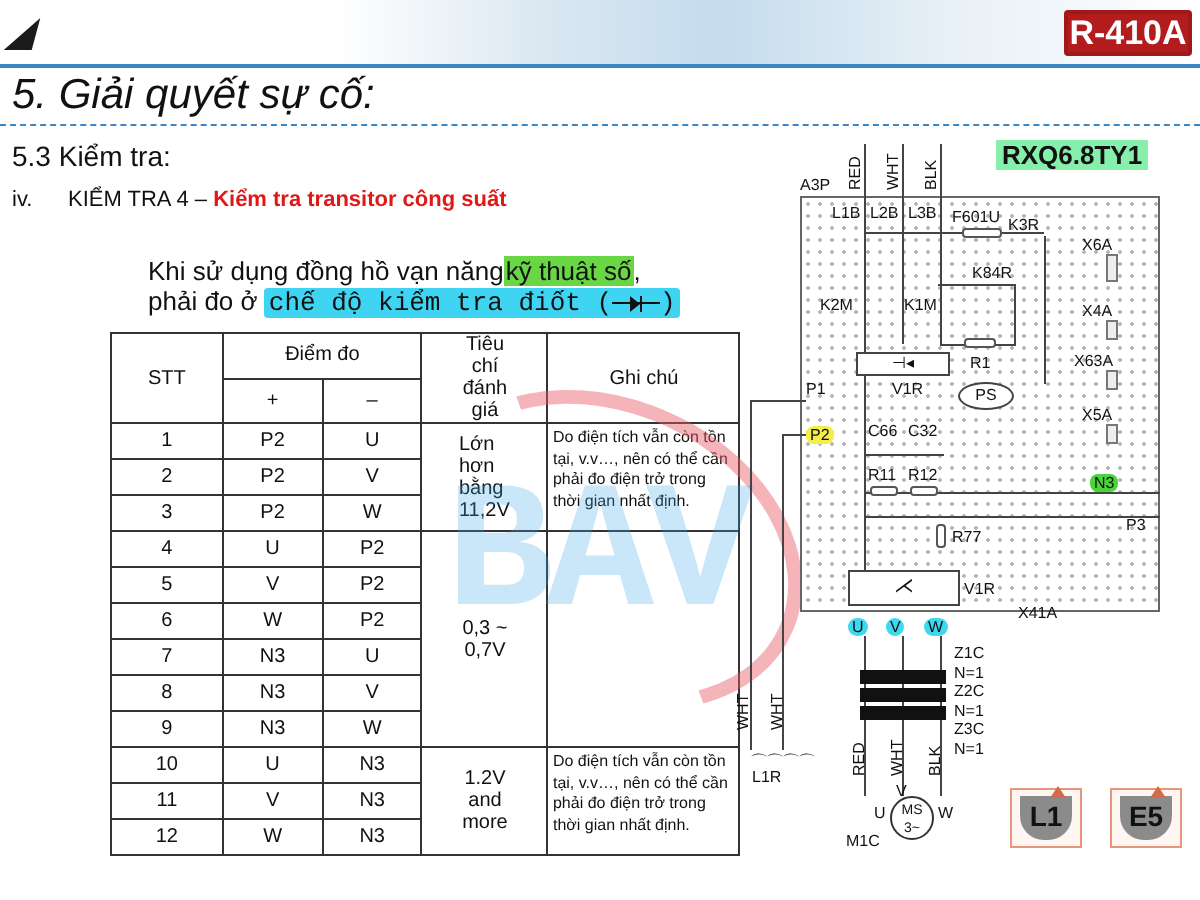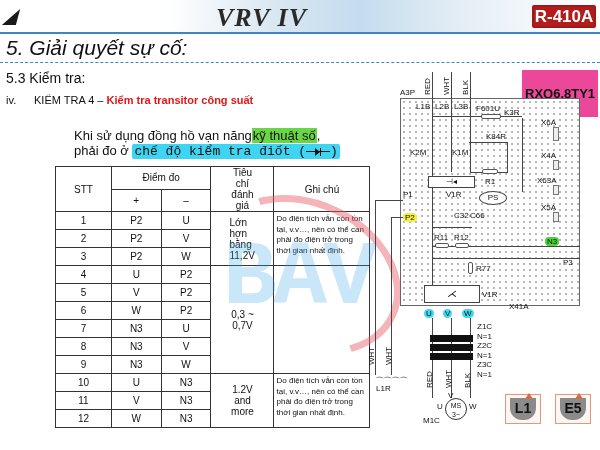--- a/index.html
+++ b/index.html
@@ -35,21 +35,21 @@
   table.spec td, table.spec th { border: 1px solid #333; text-align: center; font-weight: normal; padding: 0 18px; height: 18px; }
   table.spec th { font-size: 10px; }
   .c-stt { width: 27px; } .c-p { width: 25px; } .c-m { width: 26px; } .c-crit { width: 63px; } .c-note { width: 96px; }
   .note-cell { text-align: left !important; font-size: 8px; line-height: 10.5px; vertical-align: top; padding: 2px 2px !important; }
   .crit-left { text-align: left !important; }
 
   .watermark { position: absolute; left: 215px; top: 220px; width: 190px; height: 130px; pointer-events: none; }
   .wm-text { position: absolute; left: 8px; top: 8px; font-size: 90px; font-weight: bold; color: rgba(60,170,230,0.28); letter-spacing: -4px; font-family: Liberation Mono, monospace; }
   .wm-arc { position: absolute; left: -10px; top: -20px; width: 200px; height: 150px; border-radius: 50%; border: 7px solid transparent; border-top-color: rgba(230,90,100,0.45); border-right-color: rgba(230,90,100,0.45); transform: rotate(25deg); }
 
-  .model { position: absolute; left: 498px; top: 70px; background: #ec4899; font-weight: bold; font-size: 13px; padding: 16px 3px; margin-left: 24px; }
+  .model { position: absolute; left: 498px; top: 70px; background: #86efac; font-weight: bold; font-size: 13px; padding: 0 3px; }
   .board { position: absolute; left: 400px; top: 98px; width: 180px; height: 208px; border: 1px solid #666;
     background-color: #fff; background-image: radial-gradient(#b8b8b8 0.8px, transparent 0.9px); background-size: 6px 6px; }
   .lbl { position: absolute; font-size: 8px; color: #111; white-space: nowrap; }
   .vlbl { position: absolute; font-size: 8px; transform: rotate(-90deg); transform-origin: left top; white-space: nowrap; }
   .wire-v { position: absolute; width: 1px; background: #444; }
   .wire-h { position: absolute; height: 1px; background: #444; }
   .box { position: absolute; border: 1px solid #444; background: #fff; }
   .resistor { position: absolute; height: 5px; border: 1px solid #555; background: #fff; border-radius: 2px; }
   .tag-yellow { background: #f3ee48; border-radius: 4px; padding: 0 2px; }
   .tag-green { background: #49d43a; border-radius: 4px; padding: 0 2px; }
@@ -62,21 +62,20 @@
   .nav-glyph span { color: #111; font-size: 14px; }
   .nav-arrow { position: absolute; right: 3px; top: -5px; width: 0; height: 0; border-left: 4px solid transparent; border-right: 4px solid transparent; border-bottom: 6px solid #d36b4a; }
 </style>
 </head>
 <body>
 
 <div class="header">
   <div class="logo">
     <span class="logo-mark"></span>
   </div>
-  <div class="vrv">VRV IV</div>
   <div class="refrig">R-410A</div>
 </div>
 <div class="header-line"></div>
 
 <div class="page-title">5. Giải quyết sự cố:</div>
 <div class="title-divider"></div>
 
 <div class="section">5.3 Kiểm tra:</div>
 <div class="subsection">
   <span class="num">iv.</span><span>KIỂM TRA 4 – </span><span class="red">Kiểm tra transitor công suất</span>
@@ -210,21 +209,21 @@
 <div class="resistor" style="left:482px;top:169px;width:16px;"></div>
 <div class="lbl" style="left:485px;top:177px;">R1</div>
 
 <div class="box" style="left:428px;top:176px;width:47px;height:12px;font-size:8px;text-align:center;line-height:10px;">⊣◂</div>
 <div class="lbl" style="left:403px;top:190px;">P1</div>
 <div class="lbl" style="left:446px;top:190px;">V1R</div>
 
 <div class="box" style="left:479px;top:191px;width:28px;height:14px;border-radius:50%;font-size:8px;text-align:center;line-height:12px;"><span>PS</span></div>
 
 <div class="lbl" style="left:403px;top:213px;"><span class="tag-yellow">P2</span></div>
-<div class="lbl" style="left:434px;top:211px;margin-left:36px;">C66</div>
+<div class="lbl" style="left:434px;top:211px;">C66</div>
 <div class="lbl" style="left:454px;top:211px;">C32</div>
 
 <div class="wire-h" style="left:432px;top:227px;width:40px;"></div>
 <div class="wire-h" style="left:432px;top:246px;width:148px;"></div>
 <div class="resistor" style="left:435px;top:243px;width:14px;"></div>
 <div class="resistor" style="left:455px;top:243px;width:14px;"></div>
 <div class="lbl" style="left:434px;top:233px;">R11</div>
 <div class="lbl" style="left:454px;top:233px;">R12</div>
 <div class="lbl" style="left:545px;top:237px;"><span class="tag-green">N3</span></div>
 

